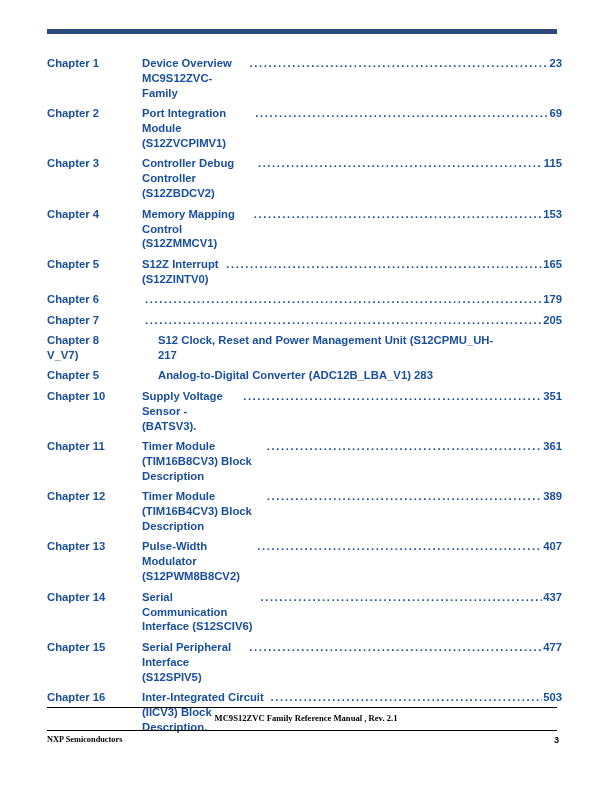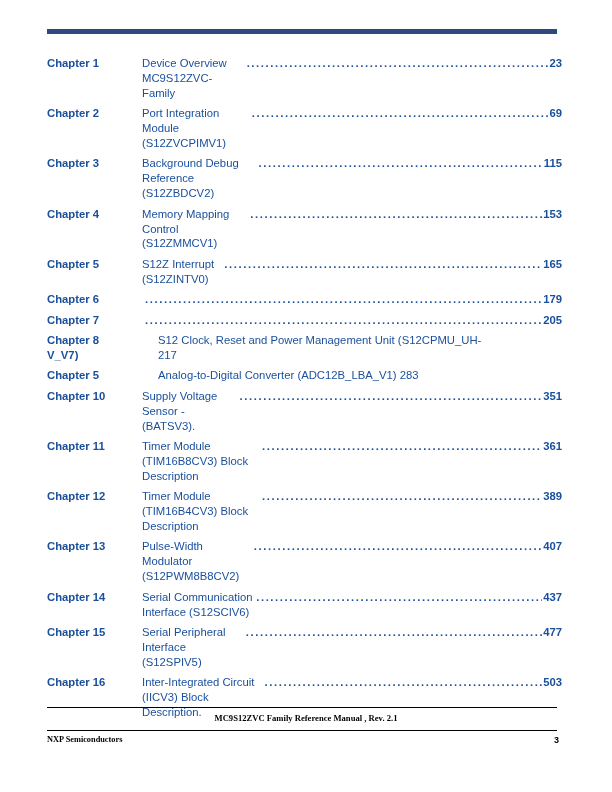--- a/index.html
+++ b/index.html
@@ -51,21 +51,21 @@
     font-weight: bold;
   }
   .toc-entry {
     flex: 1 1 auto;
     display: flex;
     align-items: baseline;
     min-width: 0;
   }
   .toc-title {
     color: #1a4f9c;
-    font-weight: normal;
+    font-weight: bold;
     white-space: normal;
   }
   .toc-leader {
     flex: 1 1 auto;
     overflow: hidden;
     white-space: nowrap;
     color: #1a4f9c;
     margin: 0 1px 0 3px;
     letter-spacing: 1.6px;
     font-weight: bold;
@@ -150,21 +150,21 @@
         <div class="toc-label">Chapter 2</div>
         <div class="toc-entry">
           <span class="toc-title">Port Integration Module (S12ZVCPIMV1)</span>
           <span class="toc-leader">........................................................................................................................</span>
           <span class="toc-page">69</span>
         </div>
       </div>
       <div class="toc-row">
         <div class="toc-label">Chapter 3</div>
         <div class="toc-entry">
-          <span class="toc-title">Background Debug Reference (S12ZBDCV2)</span>
+          <span class="toc-title">Controller Debug Controller (S12ZBDCV2)</span>
           <span class="toc-leader">........................................................................................................................</span>
           <span class="toc-page">115</span>
         </div>
       </div>
       <div class="toc-row">
         <div class="toc-label">Chapter 4</div>
         <div class="toc-entry">
           <span class="toc-title">Memory Mapping Control (S12ZMMCV1)</span>
           <span class="toc-leader">........................................................................................................................</span>
           <span class="toc-page">153</span>

